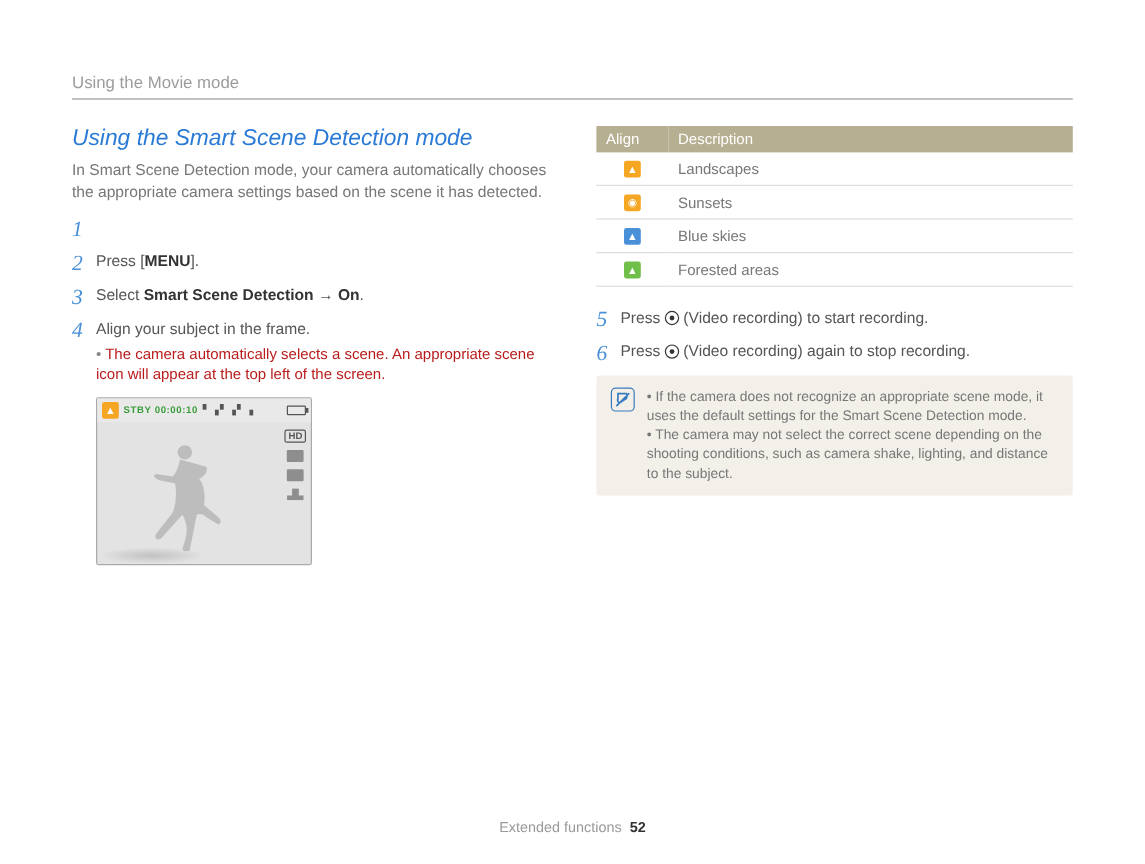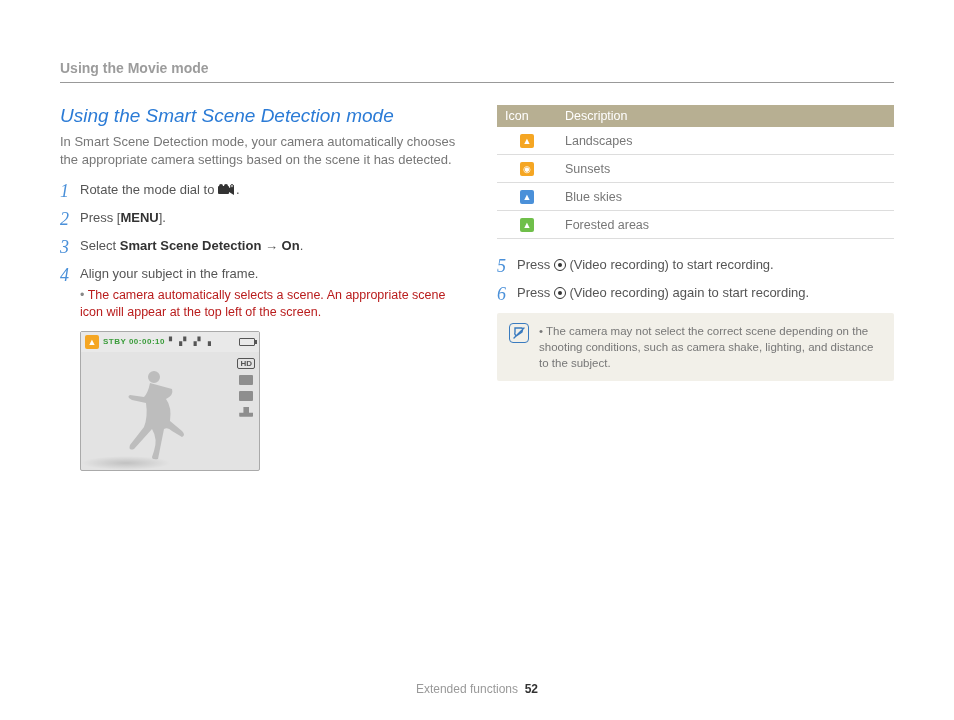--- a/index.html
+++ b/index.html
@@ -15,21 +15,20 @@
   }
   .page {
     padding: 60px 60px 20px 60px;
   }
   .breadcrumb {
     color: #9c9c9c;
     font-size: 14px;
     border-bottom: 1px solid #999;
     padding-bottom: 6px;
     margin-bottom: 22px;
-    font-weight: bold;
   }
   .columns {
     display: flex;
     gap: 40px;
   }
   .col { flex: 1; }
   .section-title {
     color: #2b7bd6;
     font-size: 19px;
     font-weight: 400;
@@ -161,29 +160,20 @@
 
   <div class="columns">
 
     <div class="col">
       <h2 class="section-title">Using the Smart Scene Detection mode</h2>
       <p class="intro">In Smart Scene Detection mode, your camera automatically chooses the appropriate camera settings based on the scene it has detected.</p>
 
       <ul class="steps">
         <li>
           <span class="stepnum">1</span>
-          <span class="steptext">
-            <span>Rotate the mode dial to </span><span class="movie-icon"><svg width="18" height="12" viewBox="0 0 18 12">
-                  <rect x="0" y="2" width="11" height="8" rx="1" fill="#333"></rect>
-                  <circle cx="3" cy="2" r="2" fill="#333"></circle>
-                  <circle cx="8" cy="2" r="2" fill="#333"></circle>
-                  <path d="M11 4 L16 1 L16 11 L11 8 Z" fill="#333"></path>
-                  <circle cx="14" cy="2" r="1.4" fill="#fff" stroke="#333"></circle>
-                </svg></span><span>.</span>
-          </span>
         </li>
         <li>
           <span class="stepnum">2</span>
           <span class="steptext">
             <span>Press [</span><span class="strong">MENU</span><span>].</span>
           </span>
         </li>
         <li>
           <span class="stepnum">3</span>
           <span class="steptext">
@@ -220,21 +210,21 @@
           </svg>
           <div class="sil-shadow"></div>
         </div>
       </div>
     </div>
 
     <div class="col">
       <table class="tbl">
         <thead>
           <tr>
-            <th>Icon</th>
+            <th>Align</th>
             <th>Description</th>
           </tr>
         </thead>
         <tbody>
           <tr>
             <td><span class="sceneicon orange">▲</span></td>
             <td>Landscapes</td>
           </tr>
           <tr>
             <td><span class="sceneicon orange">◉</span></td>
@@ -254,32 +244,33 @@
       <ul class="steps">
         <li>
           <span class="stepnum">5</span>
           <span class="steptext">
             <span>Press </span><span class="record-btn"></span><span> (Video recording) to start recording.</span>
           </span>
         </li>
         <li>
           <span class="stepnum">6</span>
           <span class="steptext">
-            <span>Press </span><span class="record-btn"></span><span> (Video recording) again to start recording.</span>
+            <span>Press </span><span class="record-btn"></span><span> (Video recording) again to stop recording.</span>
           </span>
         </li>
       </ul>
 
       <div class="note-box">
         <div class="note-icon">
           <svg width="14" height="14" viewBox="0 0 14 14">
               <path d="M3 2 L10 2 Q11 4 10 6 L4 10 Q2 8 3 6 Z M2 12 L12 2" stroke="#3a7bbf" stroke-width="1.4" fill="none" stroke-linecap="round"></path>
             </svg>
         </div>
         <ul class="note-list">
+          <li>If the camera does not recognize an appropriate scene mode, it uses the default settings for the Smart Scene Detection mode.</li>
           <li>The camera may not select the correct scene depending on the shooting conditions, such as camera shake, lighting, and distance to the subject.</li>
         </ul>
       </div>
     </div>
   </div>
 </div>
 
 <div class="footer">
   <span>Extended functions</span>&nbsp;
   <span class="pg">52</span>

